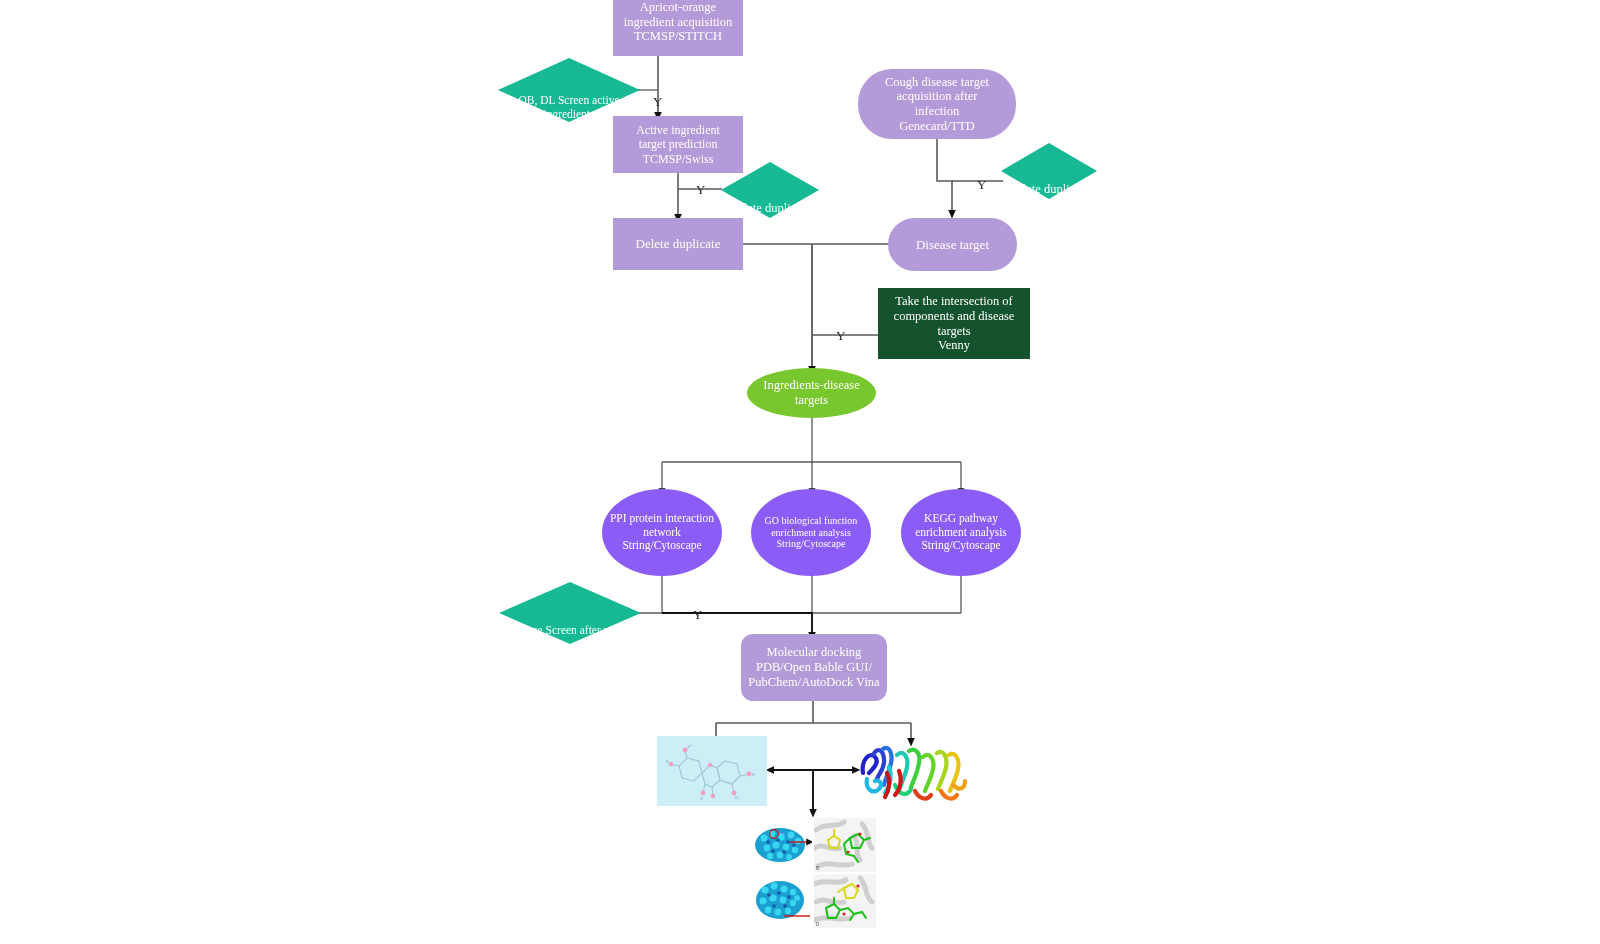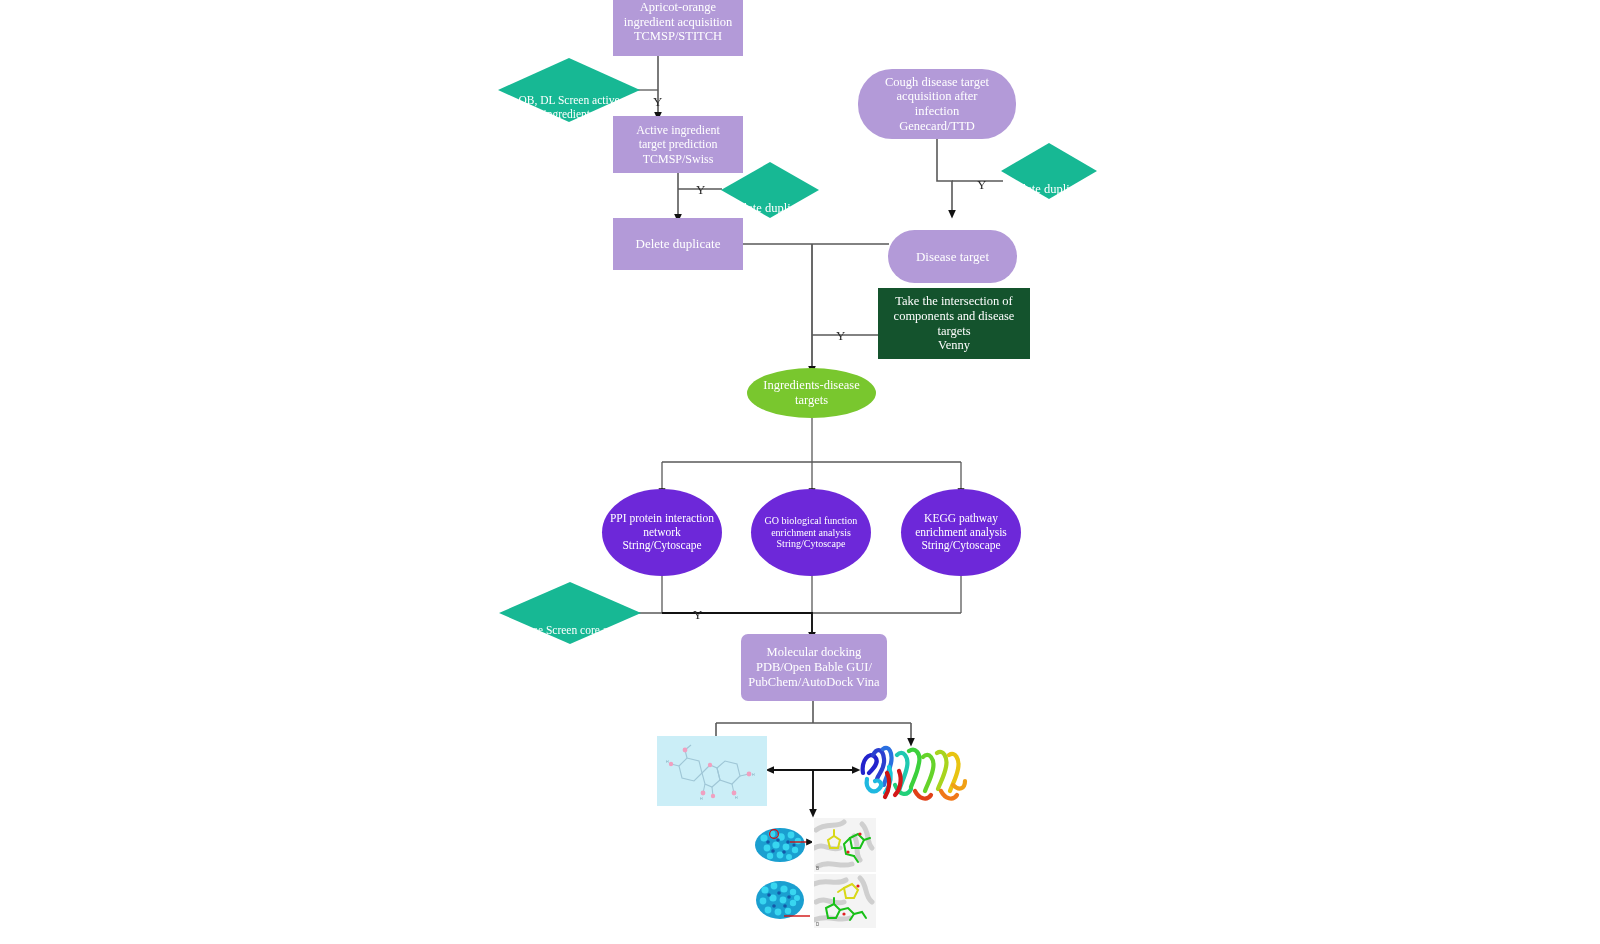--- a/index.html
+++ b/index.html
@@ -6,21 +6,21 @@
   body{width:1600px;height:944px;font-family:"Liberation Serif",serif;position:relative;overflow:hidden;}
   #canvas{position:absolute;left:0;top:0;width:1600px;height:944px;}
 
   .node{position:absolute;display:flex;align-items:center;justify-content:center;text-align:center;color:#ffffff;box-sizing:border-box;line-height:1.18;}
   .node span{display:block;width:100%;white-space:pre-line;}
 
   .purple-rect{background:#b39ad8;}
   .purple-round{background:#b39ad8;border-radius:34px;}
   .cyan-rect{background:#14532d;}
   .green-ellipse{background:#79c72e;border-radius:50%;}
-  .blue-ellipse{background:#6d28d9;border-radius:50%;}
+  .blue-ellipse{background:#8b5cf6;border-radius:50%;}
 
   .diamond{position:absolute;}
   .diamond .dshape{position:absolute;left:0;top:0;width:100%;height:100%;background:#17b894;
       clip-path:polygon(50% 0%,100% 50%,50% 100%,0% 50%);}
   .diamond .dtext{position:absolute;left:0;top:18px;width:100%;height:100%;display:flex;align-items:center;
       justify-content:center;text-align:center;color:#ffffff;line-height:1.18;}
 
   .ylabel{position:absolute;color:#2a2a2a;font-size:13px;font-family:"Liberation Serif",serif;}
 
   .imgbox{position:absolute;}
@@ -120,21 +120,21 @@
   </div>
 
   <div class="diamond" style="left:1001px;top:143px;width:96px;height:56px;">
     <div class="dshape"></div>
     <div class="dtext" style="font-size:12.5px;">
       <span>Delete
 duplicate</span>
     </div>
   </div>
 
-  <div class="node purple-round" style="left:888px;top:218px;width:129px;height:53px;font-size:13px;margin-top:12px;">
+  <div class="node purple-round" style="left:888px;top:218px;width:129px;height:53px;font-size:13px;">
     <span>Disease target</span>
   </div>
 
   <div class="node cyan-rect" style="left:878px;top:288px;width:152px;height:71px;font-size:12.5px;">
     <span>Take the intersection of
 components and disease
 targets
 Venny</span>
   </div>
 
@@ -158,25 +158,25 @@
   <div class="node blue-ellipse" style="left:901px;top:489px;width:120px;height:87px;font-size:11.5px;">
     <span>KEGG pathway
 enrichment analysis
 String/Cytoscape</span>
   </div>
 
   <div class="diamond" style="left:499px;top:582px;width:142px;height:62px;">
     <div class="dshape"></div>
     <div class="dtext" style="font-size:11.5px;">
       <span>Degree
-Screen core active</span>
-    </div>
-  </div>
-
-  <div class="node purple-rect" style="left:741px;top:634px;width:146px;height:67px;font-size:12.5px;border-radius:7px;">
+Screen after nodes</span>
+    </div>
+  </div>
+
+  <div class="node purple-rect" style="left:741px;top:634px;width:146px;height:67px;font-size:12.5px;border-radius:12px;">
     <span>Molecular docking
 PDB/Open Bable GUI/
 PubChem/AutoDock Vina</span>
   </div>
 
   <div class="ylabel" style="left:653px;top:94px;">Y</div>
   <div class="ylabel" style="left:696px;top:182px;">Y</div>
   <div class="ylabel" style="left:977px;top:177px;">Y</div>
   <div class="ylabel" style="left:836px;top:328px;">Y</div>
   <div class="ylabel" style="left:693px;top:607px;">Y</div>

